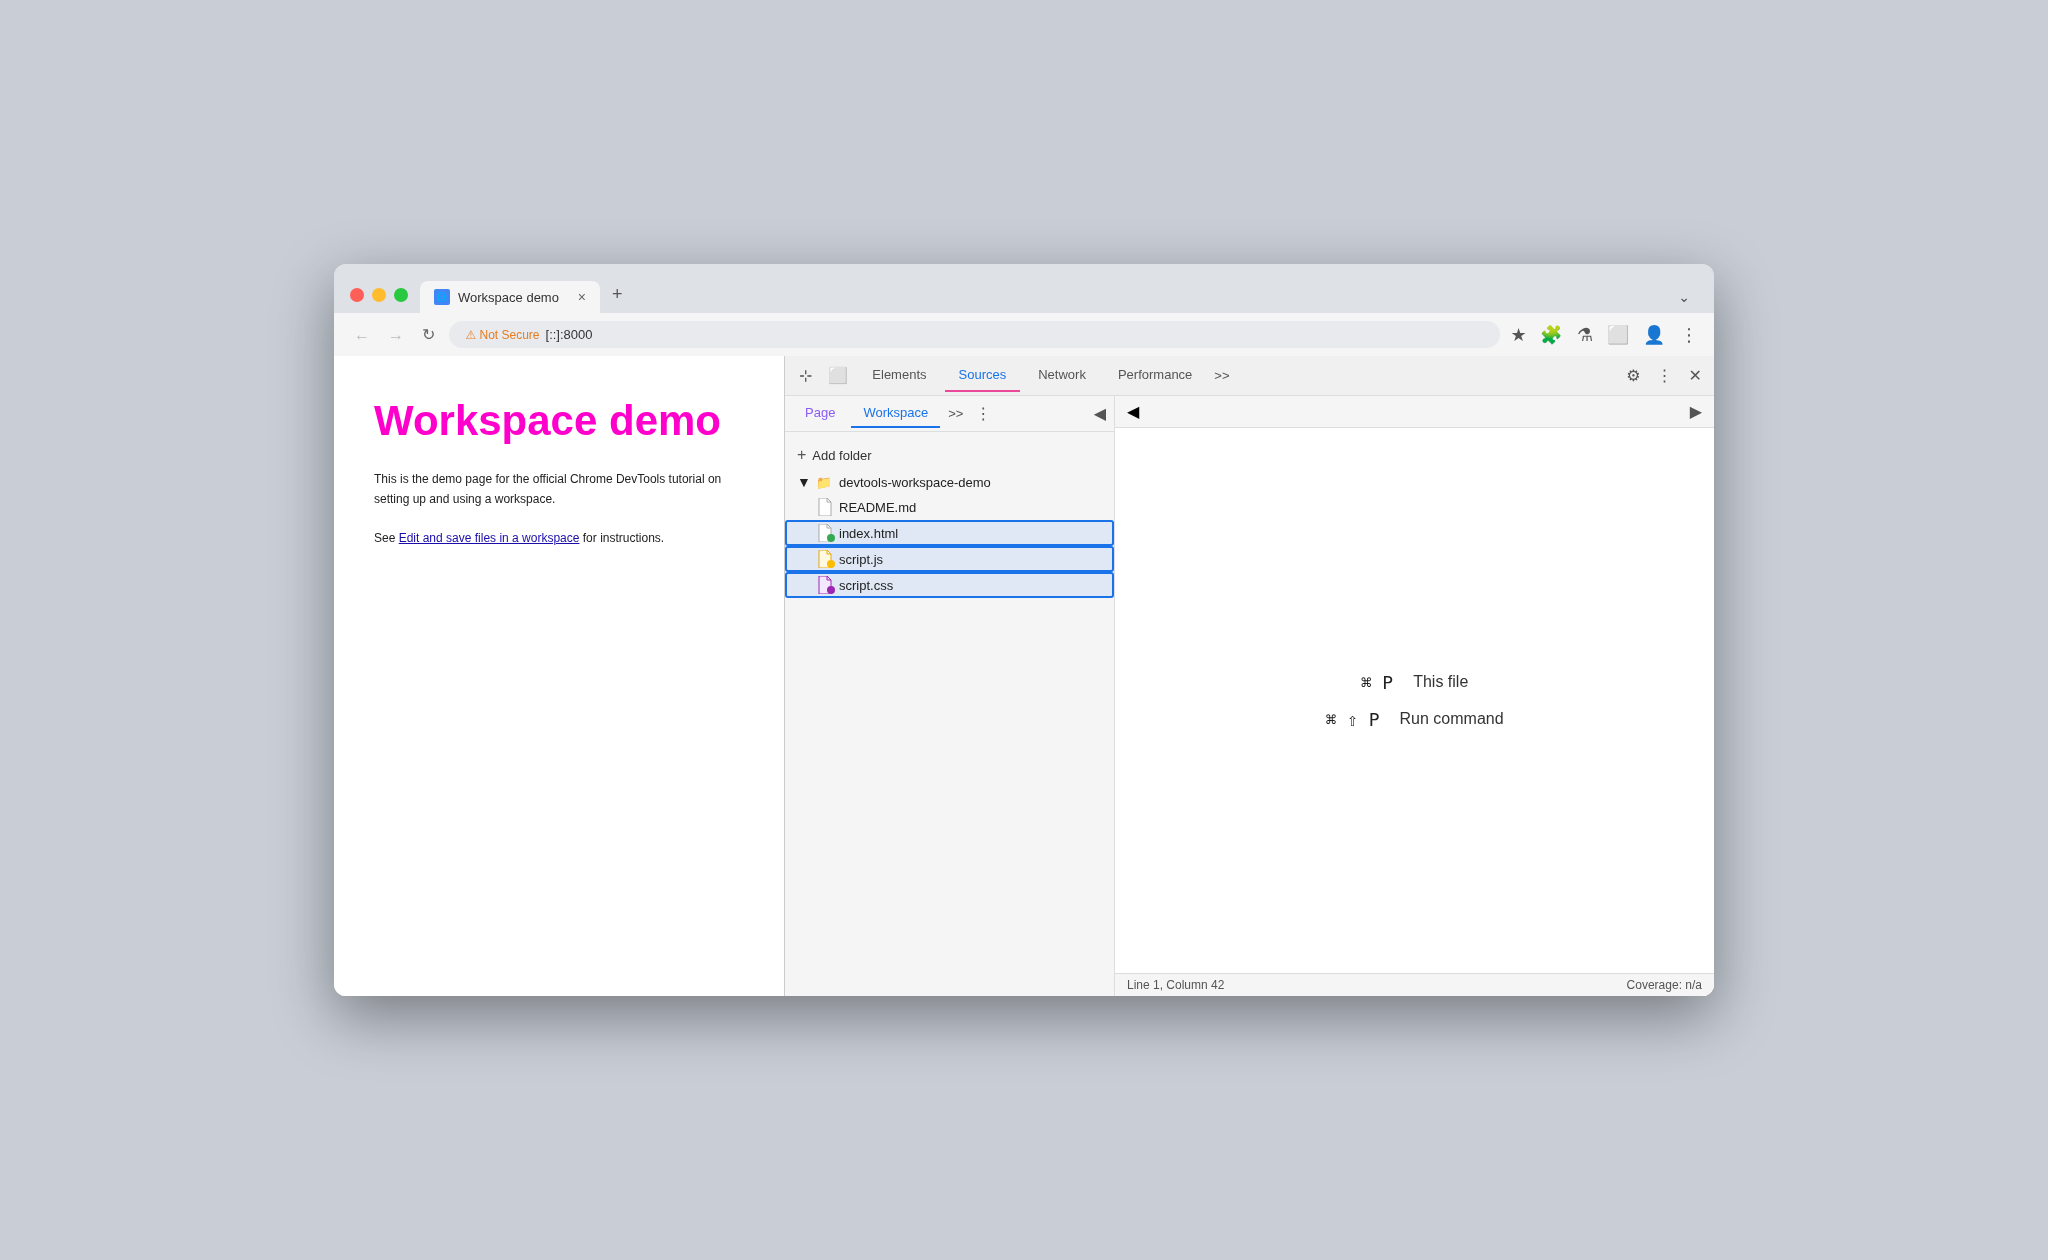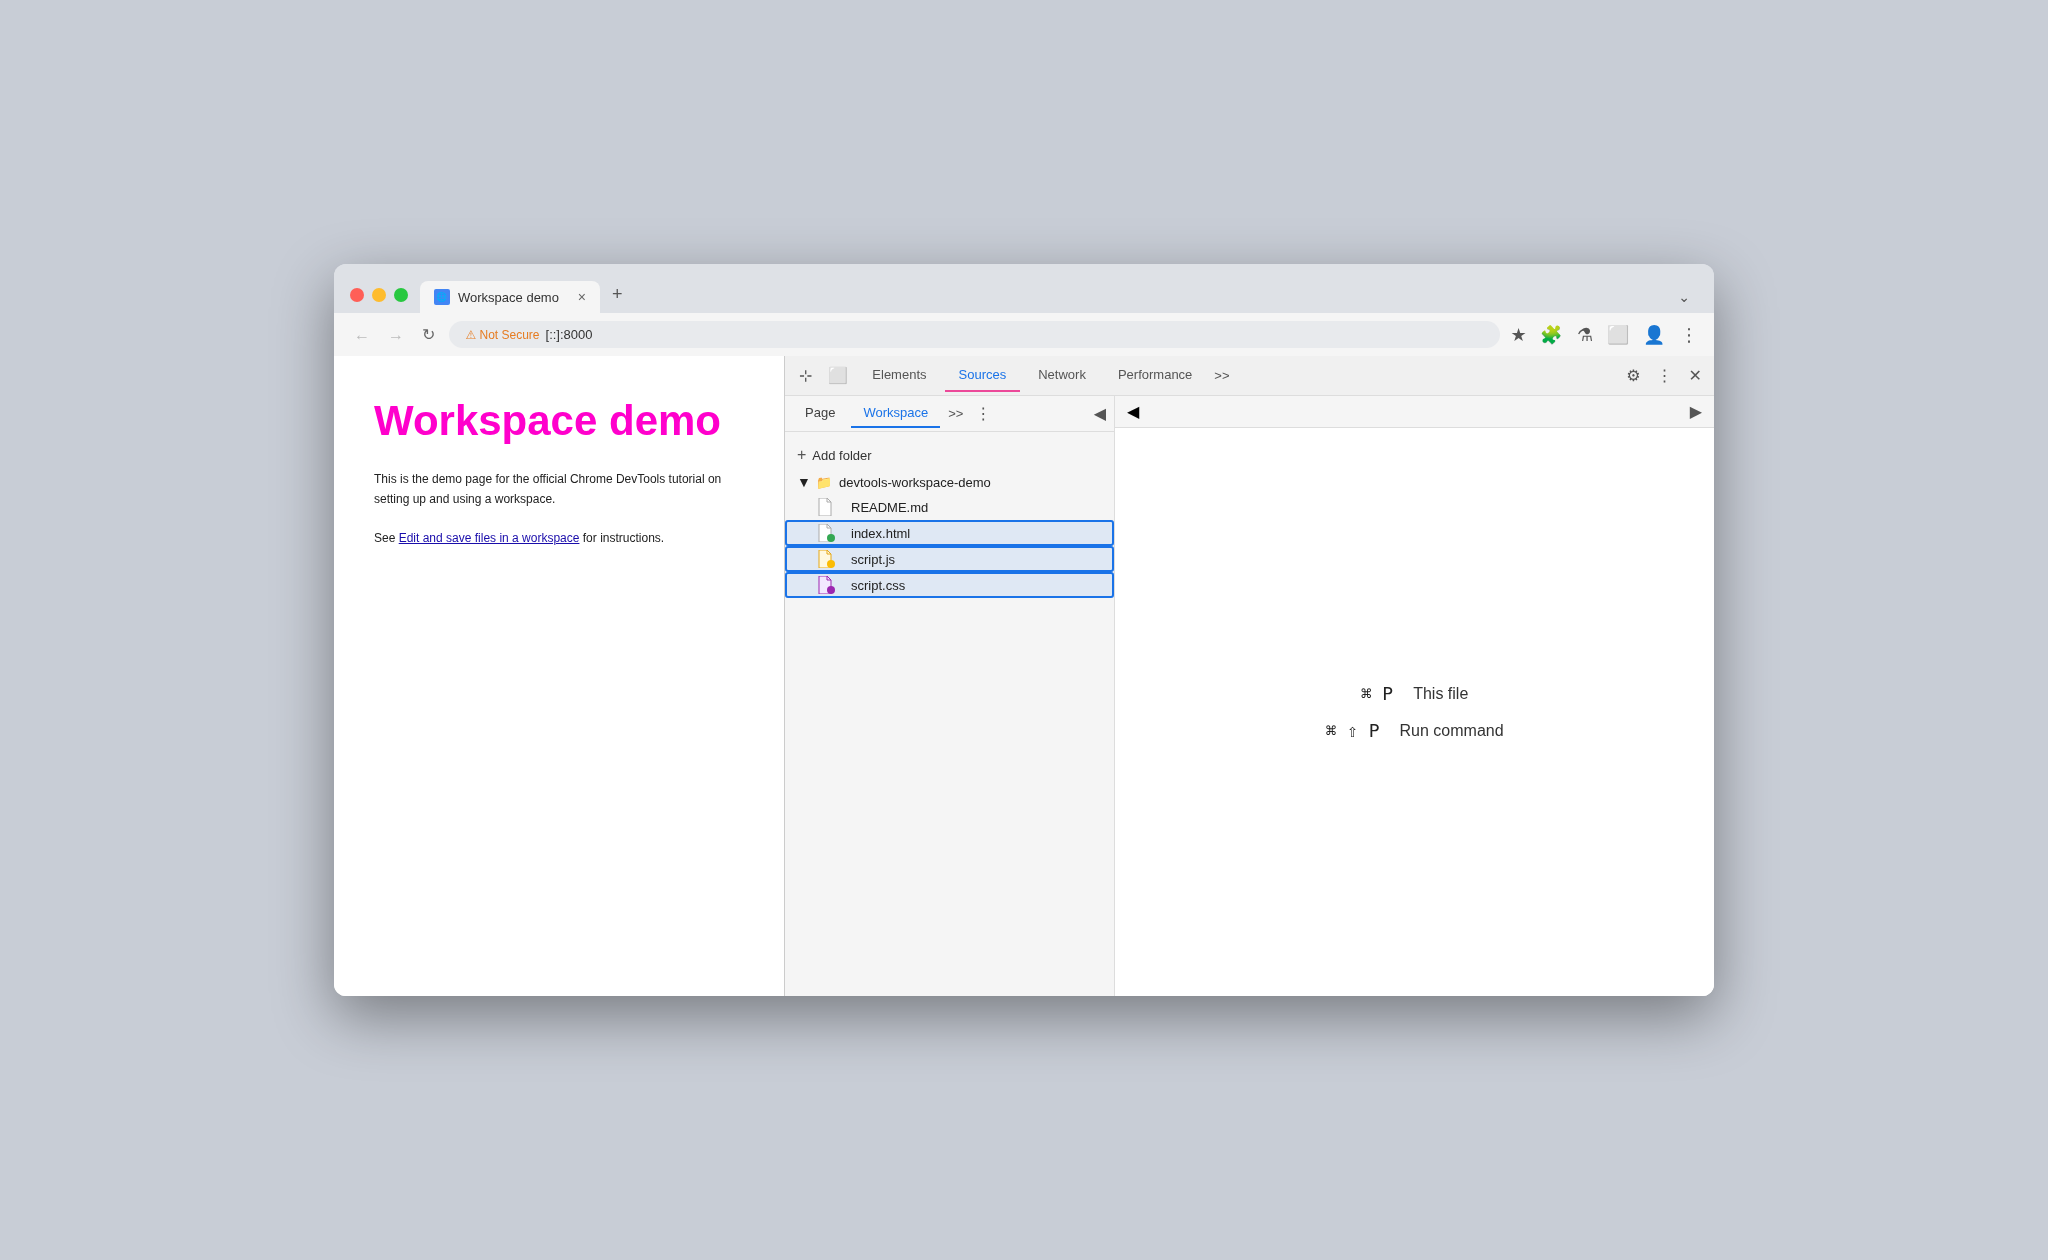--- a/index.html
+++ b/index.html
@@ -233,21 +233,21 @@
       display: flex;
       align-items: center;
       padding: 0 8px;
       border-bottom: 1px solid #ddd;
       height: 36px;
       gap: 4px;
     }
     .ft-tab {
       padding: 6px 12px;
       font-size: 13px;
-      color: #404040;
+      color: #8b5cf6;
       cursor: pointer;
       border-bottom: 2px solid transparent;
     }
     .ft-tab.active {
       color: #1a73e8;
       border-bottom: 2px solid #1a73e8;
     }
     .ft-more { font-size: 13px; color: #555; cursor: pointer; padding: 6px 4px; }
     .ft-options { font-size: 16px; color: #555; cursor: pointer; padding: 6px 4px; }
     .ft-collapse-btn {
@@ -277,21 +277,21 @@
       gap: 6px;
       padding: 4px 12px;
       font-size: 13px;
       color: #222;
       cursor: pointer;
     }
     .folder-icon { font-size: 14px; }
     .file-item {
       display: flex;
       align-items: center;
-      gap: 18px;
+      gap: 6px;
       padding: 4px 12px 4px 32px;
       font-size: 13px;
       color: #222;
       cursor: pointer;
       position: relative;
     }
     .file-item.highlighted {
       background: rgba(26, 115, 232, 0.1);
       outline: 2px solid #1a73e8;
       outline-offset: -2px;
@@ -530,17 +530,21 @@
           <div class="main-content">
             <div class="shortcut-row">
               <span class="shortcut-keys">⌘ P</span>
               <span class="shortcut-label">This file</span>
             </div>
             <div class="shortcut-row">
               <span class="shortcut-keys">⌘ ⇧ P</span>
               <span class="shortcut-label">Run command</span>
             </div>
           </div>
+          <div class="status-bar">
+            <span>Line 1, Column 42</span>
+            <span>Coverage: n/a</span>
+          </div>
         </div>
       </div>
     </div>
   </div>
 </div>
 
 </body></html>

